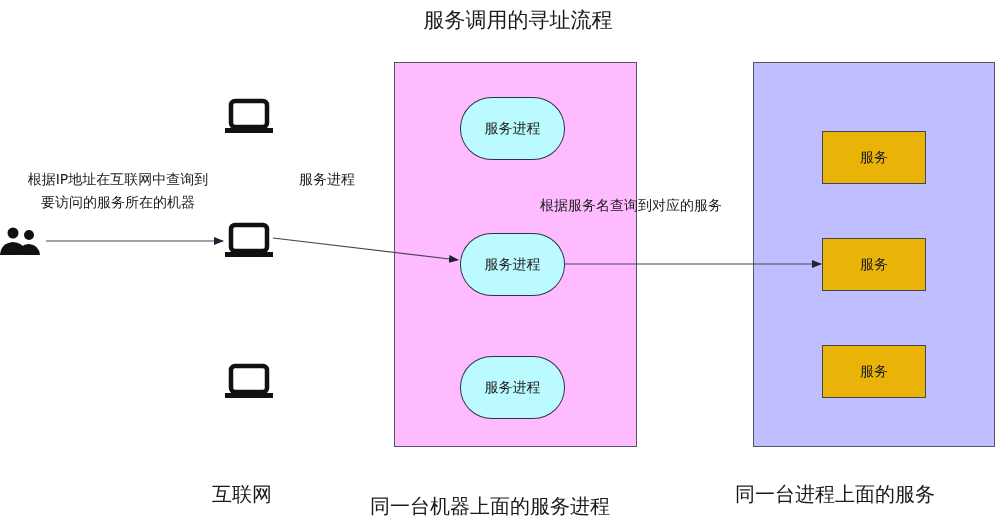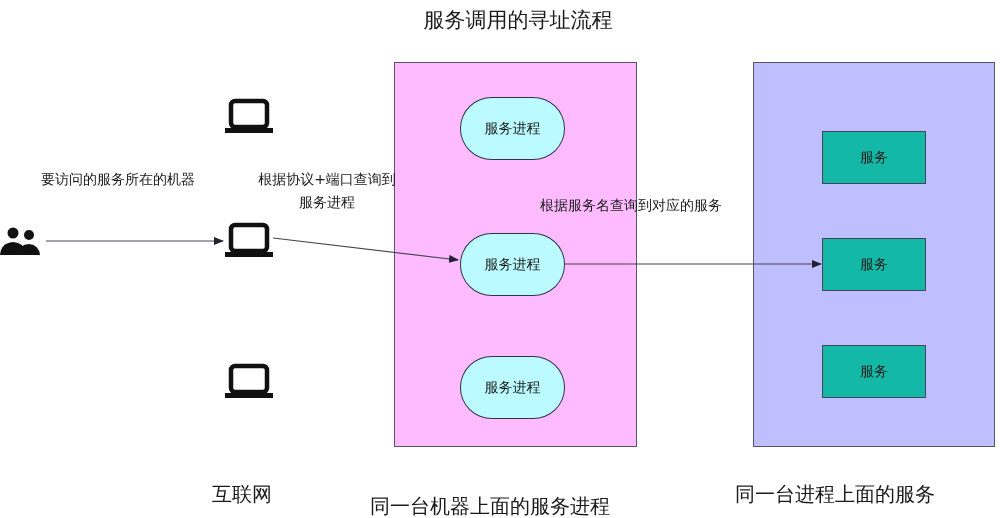--- a/index.html
+++ b/index.html
@@ -6,21 +6,21 @@
     body { width: 1000px; height: 518px; position: relative; overflow: hidden;
            font-family: "DejaVu Sans", "Liberation Sans", sans-serif; color: #1a1a1a; }
     .abs { position: absolute; }
     .title { left: 0; width: 1036px; top: 6px; text-align: center; font-size: 21px; }
     .panel { box-sizing: border-box; border: 1.5px solid #555566; }
     .panel-machine { left: 394px; top: 62px; width: 243px; height: 385px; background: #ffbbff; }
     .panel-process { left: 753px; top: 62px; width: 242px; height: 385px; background: #bfbfff; }
     .pill { box-sizing: border-box; left: 460px; width: 105px; height: 63px; background: #bbfbff;
             border: 1.3px solid #333344; border-radius: 32px / 31px;
             display: flex; align-items: center; justify-content: center; font-size: 14px; }
-    .svc { box-sizing: border-box; left: 822px; width: 104px; height: 53px; background: #14b8a6;
+    .svc { box-sizing: border-box; left: 822px; width: 104px; height: 53px; background: #eab308;
            border: 1.3px solid #444455; display: flex; align-items: center; justify-content: center; font-size: 14px; }
     .label { font-size: 14px; text-align: center; line-height: 23px; white-space: nowrap; }
     .bottom { font-size: 20px; white-space: nowrap; top: 481px; font-family: Liberation Mono, monospace; }
     svg.overlay { position: absolute; left: 0; top: 0; }
     .laptop { position: absolute; width: 48px; height: 38px; }
   </style>
 </head>
 <body>
 
 <div class="abs title">服务调用的寻址流程</div>
@@ -61,23 +61,23 @@
 <svg class="laptop" style="left:225px; top:222px;" viewBox="0 0 48 38">
   <rect x="6" y="3" width="36" height="26" rx="4" ry="4" fill="none" stroke="#111" stroke-width="4.5"></rect>
   <rect x="0" y="30" width="48" height="5" fill="#111"></rect>
 </svg>
 <svg class="laptop" style="left:225px; top:363px;" viewBox="0 0 48 38">
   <rect x="6" y="3" width="36" height="26" rx="4" ry="4" fill="none" stroke="#111" stroke-width="4.5"></rect>
   <rect x="0" y="30" width="48" height="5" fill="#111"></rect>
 </svg>
 
 <div class="abs label" style="left:8px; top:168px; width:220px;">
+  <div>根据IP地址在互联网中查询到</div>
   <div>要访问的服务所在的机器</div>
 </div>
 <div class="abs label" style="left:237px; top:168px; width:180px;">
-  <div>根据协议+端口查询到</div>
   <div>服务进程</div>
 </div>
 <div class="abs label" style="left:540px; top:194px; text-align:right;">根据服务名查询到对应的服务</div>
 
 <div class="abs bottom" style="left:212px;">互联网</div>
 <div class="abs bottom" style="left:370px;margin-top:12px;">同一台机器上面的服务进程</div>
 <div class="abs bottom" style="left:735px;">同一台进程上面的服务</div>
 
 </body></html>

